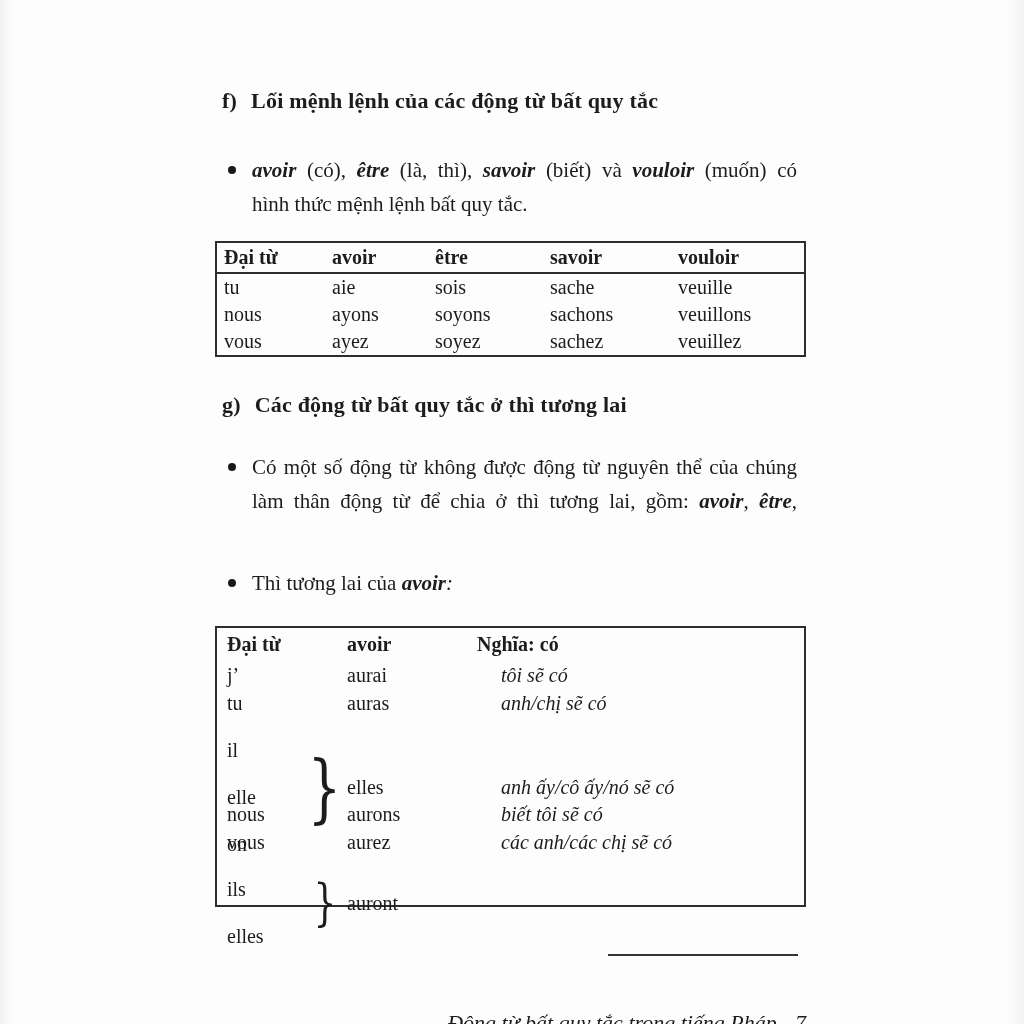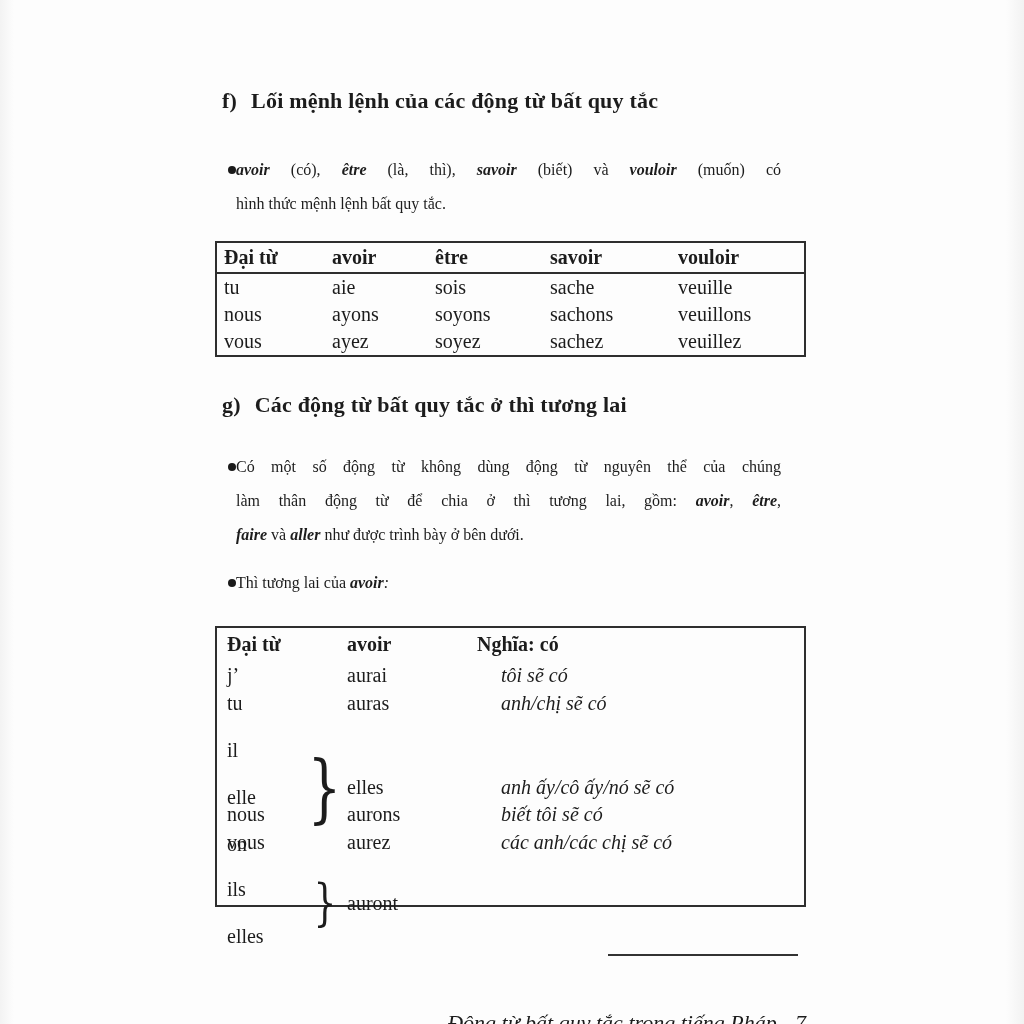--- a/index.html
+++ b/index.html
@@ -17,21 +17,21 @@
     position:absolute; left:222px;
     display:flex; gap:14px;
     font-weight:bold; font-size:22px; line-height:26px;
     letter-spacing:0.2px;
   }
   .bullet { position:absolute; left:228px; display:flex; }
   .dot {
     width:8px; height:8px; border-radius:50%;
     background:#1a1a1a; margin-top:13px; flex:0 0 8px;
   }
-  .btext { width:545px; font-size:16px; line-height:34px; }
+  .btext { margin-left:16px; width:545px; font-size:21px; line-height:34px; }
   .jline { text-align:justify; text-align-last:justify; }
   .vbi { font-weight:bold; font-style:italic; }
 
   
   .t1 {
     position:absolute; top:241px; left:215px; width:591px;
     border:2px solid #2e2e2e; background:transparent;
   }
   .t1-row {
     display:grid; grid-template-columns:108px 103px 115px 128px 1fr;
@@ -125,23 +125,22 @@
   </div>
 
   <div class="heading" style="top:392px">
     <span>g)</span>
     <span>Các động từ bất quy tắc ở thì tương lai</span>
   </div>
 
   <div class="bullet" style="top:450px">
     <span class="dot"></span>
     <div class="btext">
-      <div class="jline">Có một số động từ không dùng động từ nguyên thể của chúng</div>
+      <div class="jline">Có một số động từ không được động từ nguyên thể của chúng</div>
       <div class="jline"><span>làm thân động từ để chia ở thì tương lai, gồm: </span><span class="vbi">avoir</span><span>, </span><span class="vbi">être</span><span>,</span></div>
-      <div><span class="vbi">faire</span><span> và </span><span class="vbi">aller</span><span> như được trình bày ở bên dưới.</span></div>
     </div>
   </div>
 
   <div class="bullet" style="top:566px">
     <span class="dot"></span>
     <div class="btext">
       <div><span>Thì tương lai của </span><span class="vbi">avoir</span><span class="vbi" style="font-weight:normal;">:</span></div>
     </div>
   </div>
 

